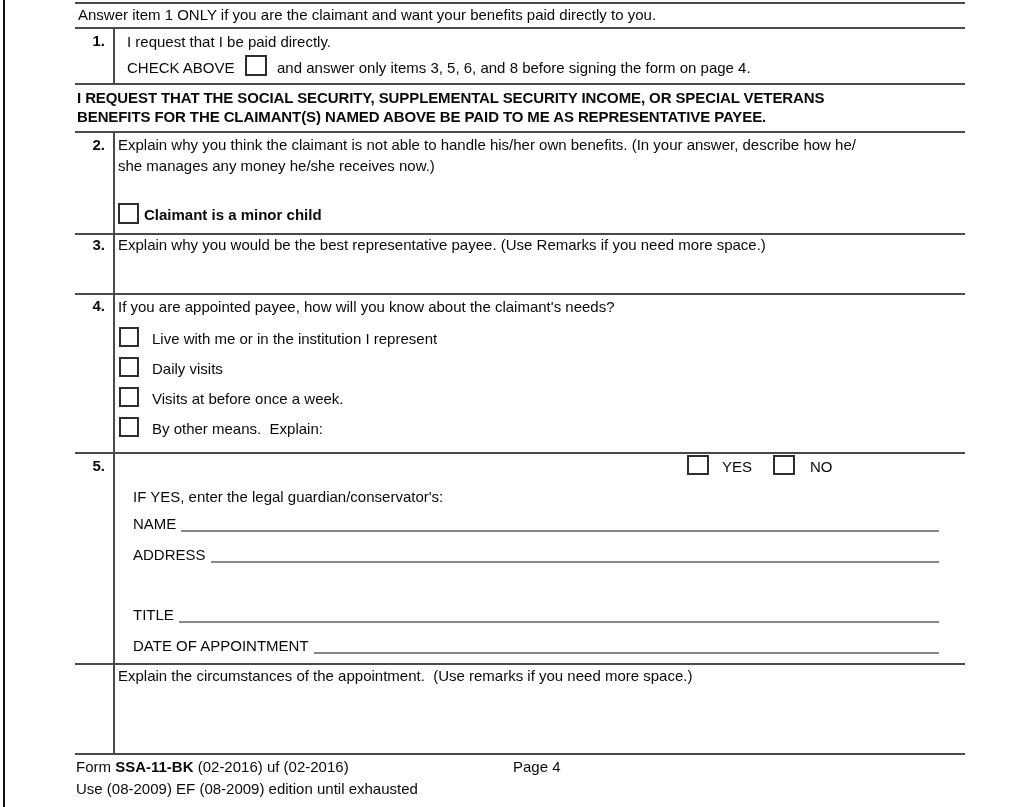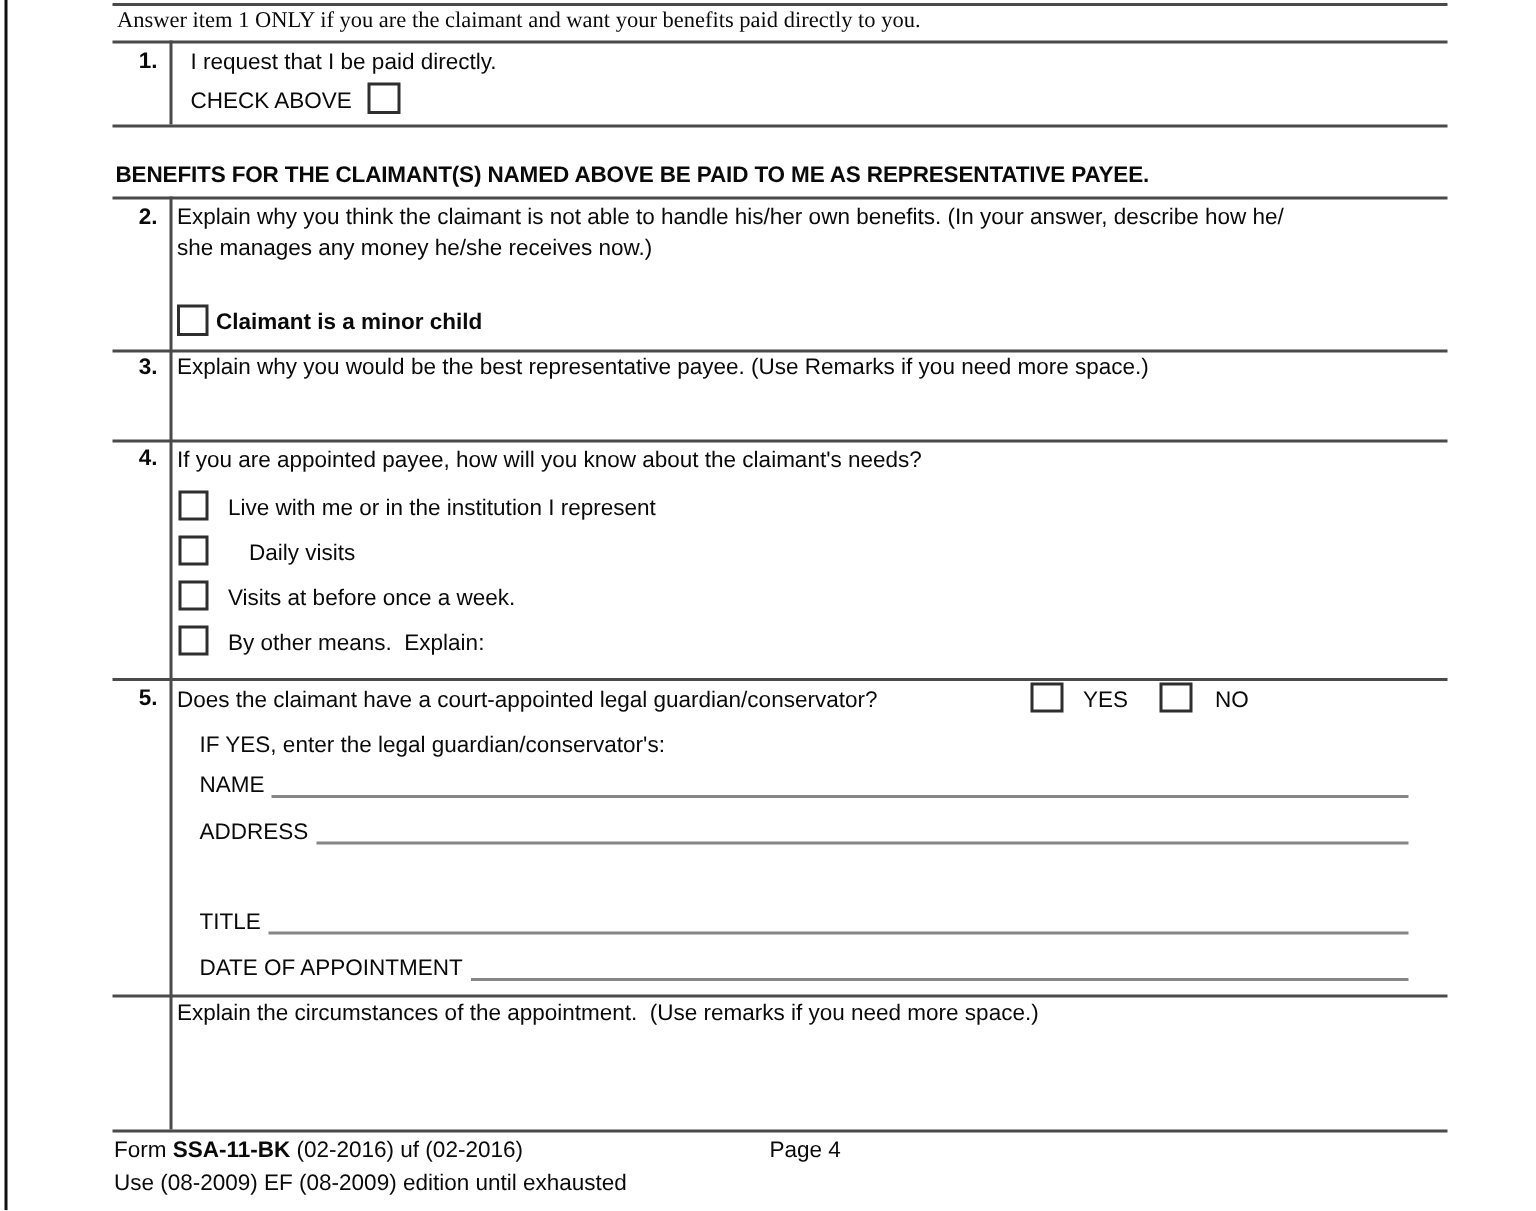--- a/index.html
+++ b/index.html
@@ -53,53 +53,54 @@
   <div class="hline" style="left:75px; top:131px; width:890px;"></div>
   <div class="hline" style="left:75px; top:233px; width:890px;"></div>
   <div class="hline" style="left:75px; top:293px; width:890px;"></div>
   <div class="hline" style="left:75px; top:452px; width:890px;"></div>
   <div class="hline" style="left:75px; top:663px; width:890px;"></div>
   <div class="hline" style="left:75px; top:753px; width:890px;"></div>
 
   <div class="vline" style="left:113px; top:27px;  height:56px;"></div>
   <div class="vline" style="left:113px; top:131px; height:622px;"></div>
 
-  <div class="abs" style="left:78px; top:6px;font-family:Liberation Serif, serif;">Answer item 1 ONLY if you are the claimant and want your benefits paid directly to you.</div>
+  <div class="abs" style="left:78px; top:6px;">Answer item 1 ONLY if you are the claimant and want your benefits paid directly to you.</div>
 
   <div class="abs num" style="top:32px;">1.</div>
   <div class="abs" style="left:127px; top:33px;">I request that I be paid directly.</div>
   <div class="abs" style="left:127px; top:59px;">CHECK ABOVE</div>
   <div class="cb" style="left:245px; top:55px; width:22px; height:21px;"></div>
+  <div class="abs" style="left:277px; top:59px;">and answer only items 3, 5, 6, and 8 before signing the form on page 4.</div>
 
+  <div class="abs heading-line" style="left:77px; top:89px;">I REQUEST THAT THE SOCIAL SECURITY, SUPPLEMENTAL SECURITY INCOME, OR SPECIAL VETERANS</div>
   <div class="abs heading-line" style="left:77px; top:108px;">BENEFITS FOR THE CLAIMANT(S) NAMED ABOVE BE PAID TO ME AS REPRESENTATIVE PAYEE.</div>
 
   <div class="abs num" style="top:136px;">2.</div>
   <div class="abs" style="left:118px; top:136px;">Explain why you think the claimant is not able to handle his/her own benefits. (In your answer, describe how he/</div>
   <div class="abs" style="left:118px; top:157px;">she manages any money he/she receives now.)</div>
   <div class="answer-area" style="left:118px; top:178px; width:840px; height:24px;"></div>
   <div class="cb" style="left:118px; top:203px; width:21px; height:21px;"></div>
   <div class="abs" style="left:144px; top:206px;font-weight:bold;">Claimant is a minor child</div>
 
   <div class="abs num" style="top:236px;">3.</div>
   <div class="abs" style="left:118px; top:236px;text-align:right;">Explain why you would be the best representative payee. (Use Remarks if you need more space.)</div>
   <div class="answer-area" style="left:118px; top:258px; width:840px; height:32px;"></div>
 
   <div class="abs num" style="top:297px;">4.</div>
   <div class="abs" style="left:118px; top:298px;">If you are appointed payee, how will you know about the claimant's needs?</div>
   <div class="cb" style="left:119px; top:327px; width:20px; height:20px;"></div>
   <div class="abs" style="left:152px; top:330px;">Live with me or in the institution I represent</div>
   <div class="cb" style="left:119px; top:357px; width:20px; height:20px;"></div>
-  <div class="abs" style="left:166px; top:360px;text-align:right;">Daily visits</div>
+  <div class="abs" style="left:152px; top:360px;text-align:right;">Daily visits</div>
   <div class="cb" style="left:119px; top:387px; width:20px; height:20px;"></div>
   <div class="abs" style="left:152px; top:390px;">Visits at before once a week.</div>
   <div class="cb" style="left:119px; top:417px; width:20px; height:20px;"></div>
   <div class="abs" style="left:152px; top:420px;">By other means.  Explain:</div>
 
   <div class="abs num" style="top:457px;">5.</div>
-  <div class="abs" style="left:118px; top:458px;">Does the claimant have a court-appointed legal guardian/conservator?</div>
   <div class="cb" style="left:687px; top:455px; width:22px; height:20px;"></div>
   <div class="abs" style="left:722px; top:458px;">YES</div>
   <div class="cb" style="left:773px; top:455px; width:22px; height:20px;"></div>
   <div class="abs" style="left:810px; top:458px;">NO</div>
   <div class="abs" style="left:133px; top:488px;">IF YES, enter the legal guardian/conservator's:</div>
 
   <div class="field-row" style="top:514px;">
     <span class="flabel">NAME</span>
     <span class="fline"></span>
   </div>

